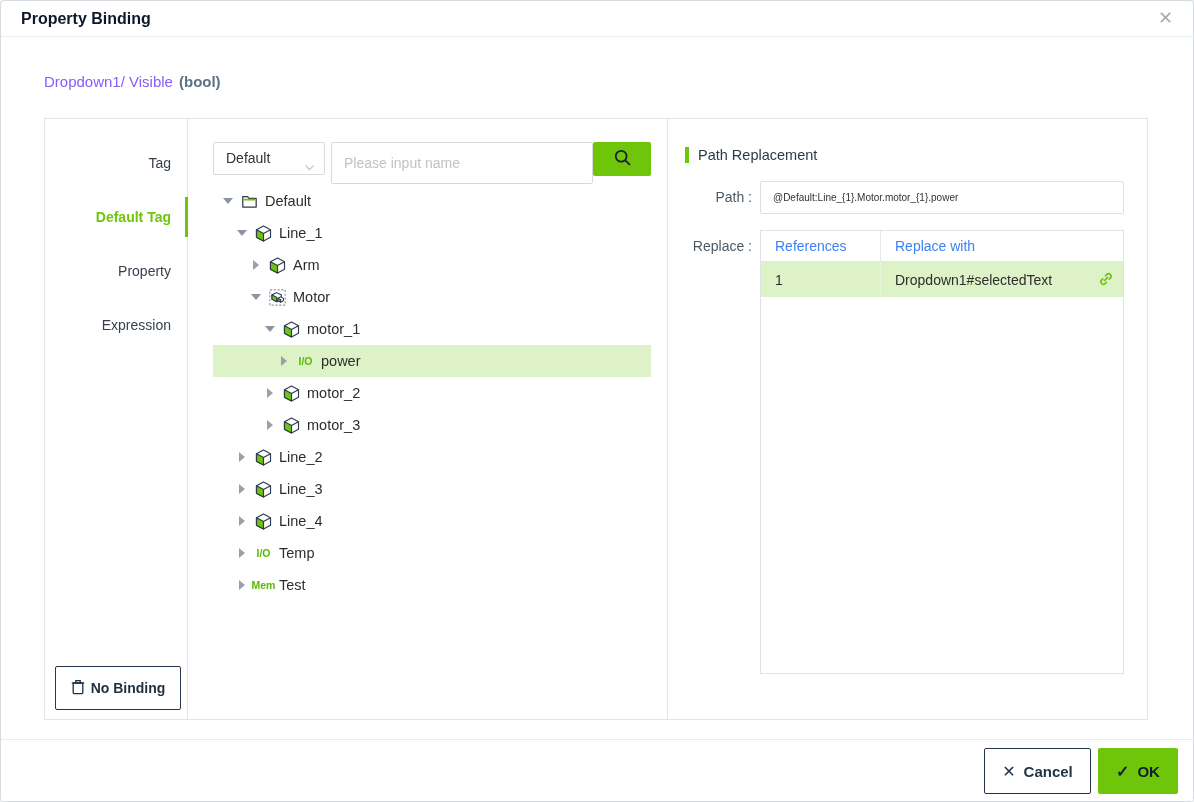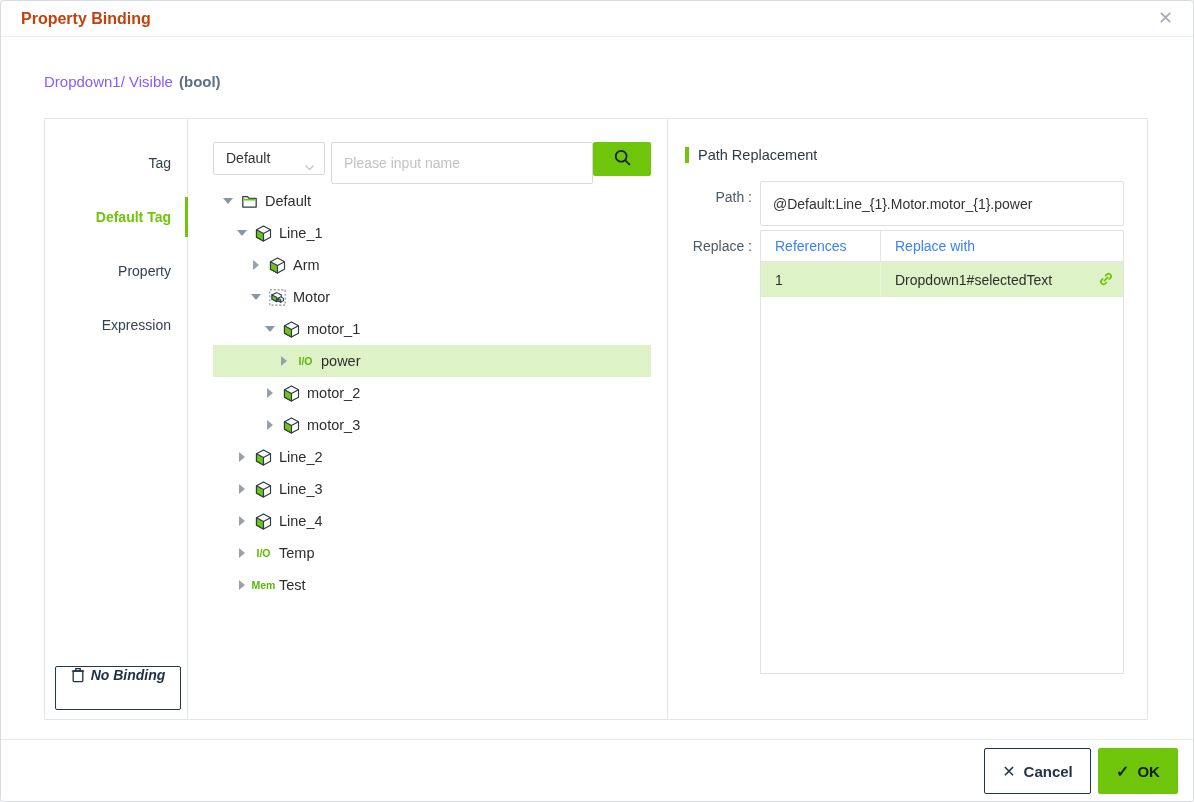--- a/index.html
+++ b/index.html
@@ -3,35 +3,35 @@
 <meta charset="utf-8">
 <style>
   * { margin:0; padding:0; box-sizing:border-box; }
   html,body { background:#f2f3f5; font-family:"Liberation Sans", sans-serif; }
   .window {
     position:relative; width:1194px; height:802px; background:#fff;
     border:1px solid #d7dbdf; border-radius:4px; overflow:hidden;
   }
   
   .titlebar { position:absolute; left:0; top:0; right:0; height:36px; border-bottom:1px solid #ecedef; }
-  .titlebar .title { position:absolute; left:20px; top:0; line-height:36px; font-size:16px; font-weight:700; color:#c2410c; }
+  .titlebar .title { position:absolute; left:20px; top:0; line-height:36px; font-size:16px; font-weight:700; color:#0f172a; }
   .titlebar .close { position:absolute; right:20px; top:0; line-height:34px; font-size:18px; color:#a7aeb6; cursor:pointer; }
   
   .subtitle { position:absolute; left:43px; top:72px; font-size:15px; }
   .subtitle .obj { font-weight:400; color:#8b5cf6; }
   .subtitle .type { font-weight:700; color:#5d7183; margin-left:6px; }
   
   .main-box { position:absolute; left:43px; top:117px; width:1104px; height:602px; border:1px solid #e2e5e9; background:#fff; }
   
   .sidebar { position:absolute; left:0; top:0; bottom:0; width:143px; border-right:1px solid #e2e5e9; }
   .nav { padding-top:29px; }
   .nav-item { position:relative; height:30px; line-height:30px; margin-bottom:24px; text-align:right; padding-right:16px; font-size:14px; color:#36414f; cursor:pointer; }
   .nav-item.active { color:#6ec50a; font-weight:700; }
   .nav-item.active .active-bar { position:absolute; right:-1px; top:-5px; width:3px; height:40px; background:#6ec50a; }
-  .no-binding { position:absolute; left:10px; bottom:9px; width:126px; height:44px; background:#fff; border:1px solid #26374b; border-radius:2px; display:flex; align-items:flex-start; justify-content:center; gap:6px; font-family:inherit; font-size:14px; font-weight:700; color:#1e2f42; cursor:pointer;font-style:italic; }
+  .no-binding { position:absolute; left:10px; bottom:9px; width:126px; height:44px; background:#fff; border:1px solid #26374b; border-radius:2px; display:flex; align-items:center; justify-content:center; gap:6px; font-family:inherit; font-size:14px; font-weight:700; color:#1e2f42; cursor:pointer; }
   
   .browser { position:absolute; left:144px; top:0; bottom:0; width:479px; border-right:1px solid #e2e5e9; }
   .tag-select { position:absolute; left:24px; top:23px; width:112px; height:33px; border:1px solid #d9d9d9; border-radius:2px; font-size:14px; color:#333; line-height:31px; padding-left:12px; cursor:pointer; background:#fff; }
   .tag-select .chev { position:absolute; right:9px; top:10px; }
   .search-input { position:absolute; left:142px; top:23px; width:262px; height:42px; border:1px solid #d9d9d9; border-radius:2px; padding:0 12px; font-size:14px; color:#333; font-family:inherit; outline:none; }
   .search-input::placeholder { color:#c2c2c2; }
   .search-btn { position:absolute; left:404px; top:23px; width:58px; height:34px; background:#6ec50a; border:none; border-radius:2px; display:flex; align-items:center; justify-content:center; cursor:pointer; }
   
   .tree { position:absolute; left:24px; right:16px; top:66px; bottom:4px; overflow:hidden; }
   .tree-row { height:32px; display:flex; align-items:center; cursor:pointer; }
@@ -43,21 +43,21 @@
   .ticon { width:19px; height:16px; margin-right:6px; display:inline-flex; align-items:center; justify-content:center; flex:none; }
   .badge { color:#5cb807; font-weight:700; font-size:10.5px; letter-spacing:0; }
   .tlabel { font-size:14.5px; color:#2d2d2d; }
   
   .replacement { position:absolute; left:624px; right:0; top:0; bottom:0; }
   .section-header { position:absolute; left:16px; top:28px; display:flex; align-items:center; }
   .section-header .bar { width:4px; height:16px; background:#6ec50a; margin-right:9px; }
   .section-header .sh-text { font-size:14.5px; color:#2c3a48; }
   .field-label { position:absolute; left:0; width:83px; text-align:right; font-size:14px; color:#4c5a68; }
   .path-label { top:62px; line-height:33px; }
-  .path-input { position:absolute; left:91px; top:62px; width:364px; height:45px; border:1px solid #dcdfe3; border-radius:2px; padding:0 12px; font-size:14px; color:#333; font-family:inherit; outline:none; background:#fff; }
+  .path-input { position:absolute; left:91px; top:62px; width:364px; height:33px; border:1px solid #dcdfe3; border-radius:2px; padding:0 12px; font-size:10px; color:#333; font-family:inherit; outline:none; background:#fff; }
   .replace-label { top:111px; line-height:32px; }
   .rtable { position:absolute; left:91px; top:111px; width:364px; height:444px; border:1px solid #dfe3e7; background:#fff; }
   .thead { display:flex; height:31px; border-bottom:1px solid #e4e7ea; }
   .th { font-size:14px; color:#3b82f6; line-height:30px; padding-left:14px; }
   .th.c1 { width:120px; border-right:1px solid #e4e7ea; flex:none; }
   .th.c2 { flex:1; }
   .trow { display:flex; height:35px; background:#def2c8; align-items:center; }
   .td { font-size:14px; color:#2d2d2d; padding-left:14px; height:100%; display:flex; align-items:center; }
   .td.c1 { width:120px; border-right:1px solid #eaf5dc; flex:none; }
   .td.c2 { flex:1; position:relative; }

